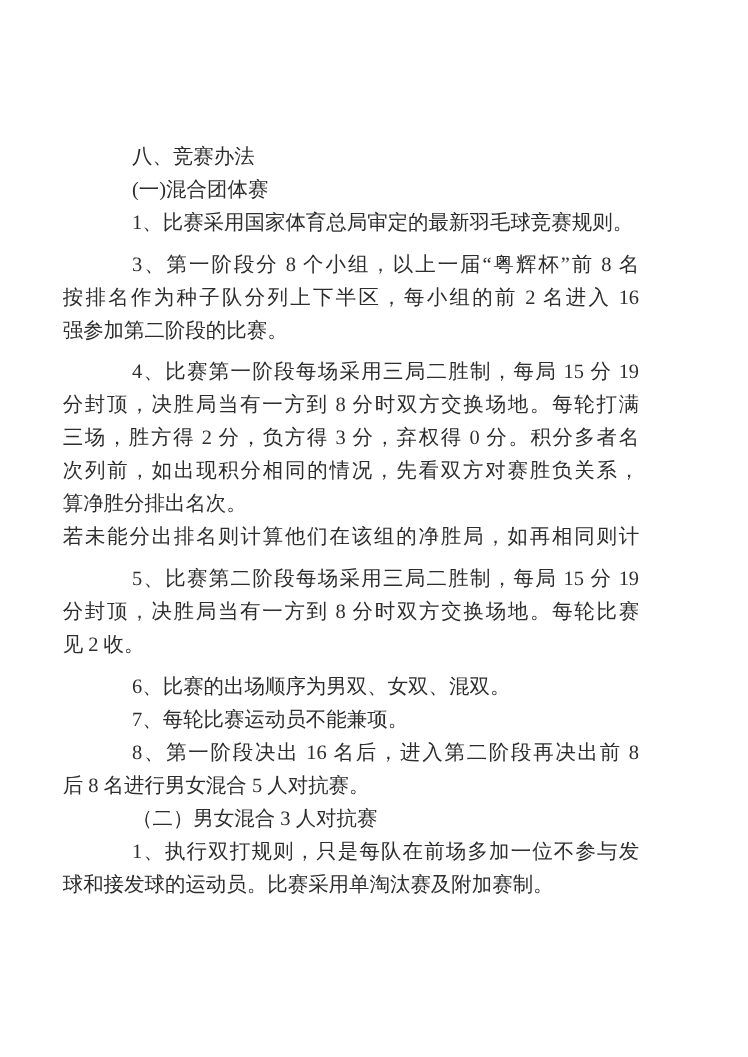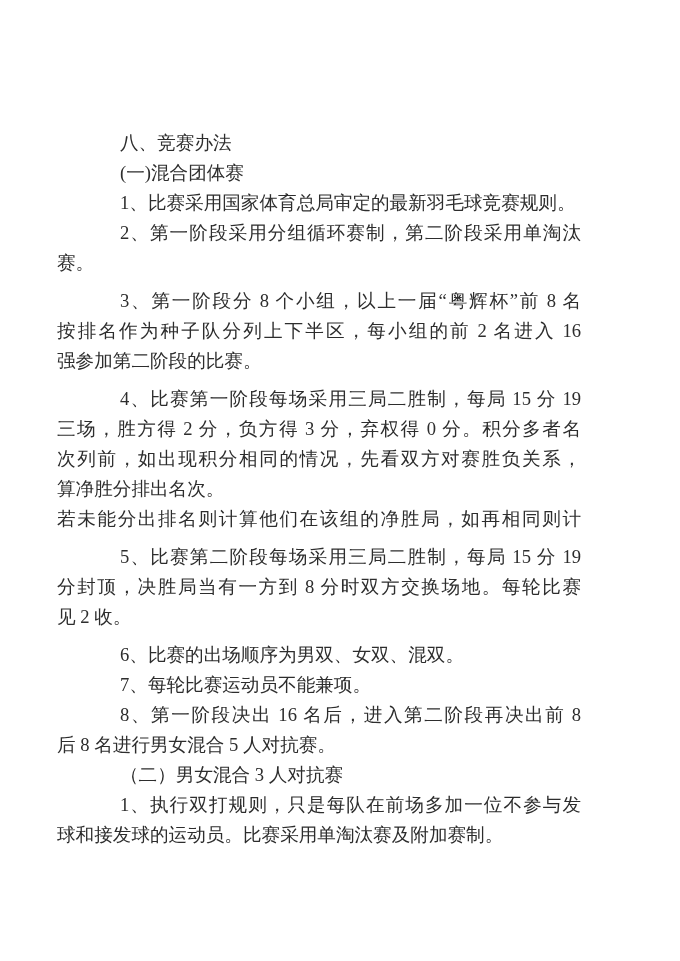--- a/index.html
+++ b/index.html
@@ -48,33 +48,30 @@
     </div>
 
     <div class="para">
       <div class="line first">(一)混合团体赛</div>
     </div>
 
     <div class="para">
       <div class="line first">1、比赛采用国家体育总局审定的最新羽毛球竞赛规则。</div>
     </div>
 
-    <div class="para">
-      <div class="line first full">2、第一阶段采用分组循环赛制，第二阶段采用单淘汰</div>
-      <div class="line">赛。</div>
-    </div>
 
     <div class="para sp">
       <div class="line first full">3、第一阶段分 8 个小组，以上一届“粤辉杯”前 8 名</div>
       <div class="line full">按排名作为种子队分列上下半区，每小组的前 2 名进入 16</div>
       <div class="line">强参加第二阶段的比赛。</div>
     </div>
 
     <div class="para sp">
       <div class="line first full">4、比赛第一阶段每场采用三局二胜制，每局 15 分 19</div>
+      <div class="line full">分封顶，决胜局当有一方到 8 分时双方交换场地。每轮打满</div>
       <div class="line full">三场，胜方得 2 分，负方得 3 分，弃权得 0 分。积分多者名</div>
       <div class="line full">次列前，如出现积分相同的情况，先看双方对赛胜负关系，</div>
       <div class="line">算净胜分排出名次。</div>
       <div class="line full">若未能分出排名则计算他们在该组的净胜局，如再相同则计</div>
     </div>
 
     <div class="para sp">
       <div class="line first full">5、比赛第二阶段每场采用三局二胜制，每局 15 分 19</div>
       <div class="line full">分封顶，决胜局当有一方到 8 分时双方交换场地。每轮比赛</div>
       <div class="line">见 2 收。</div>

